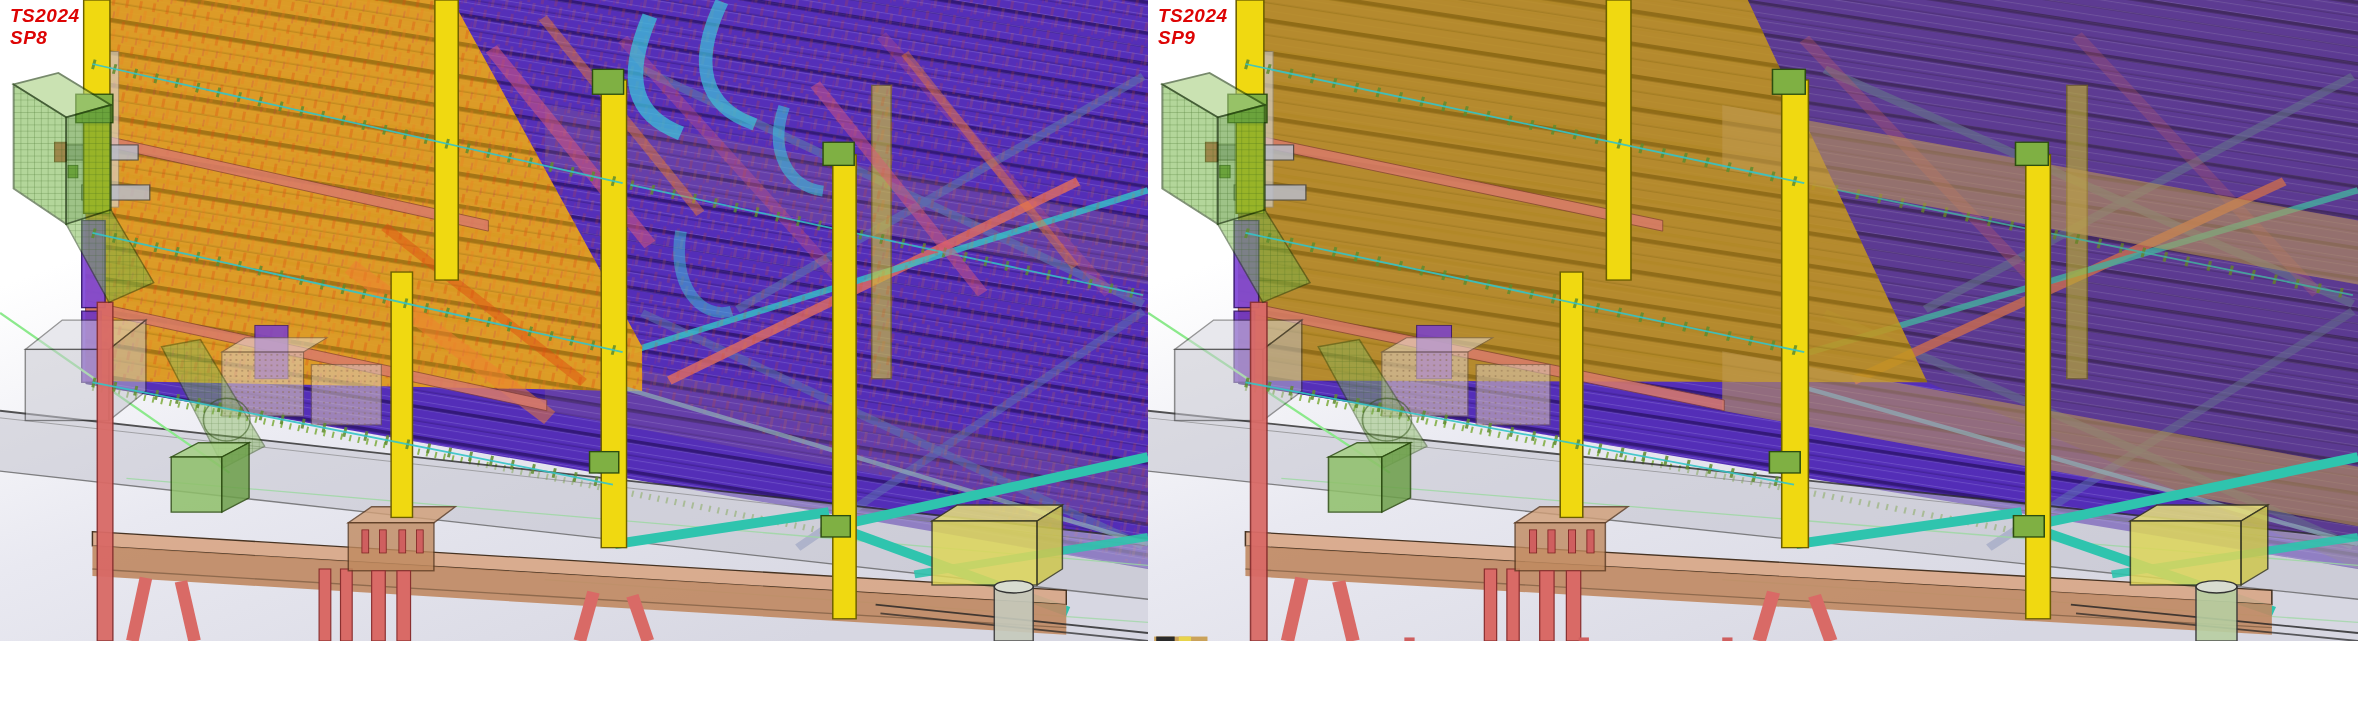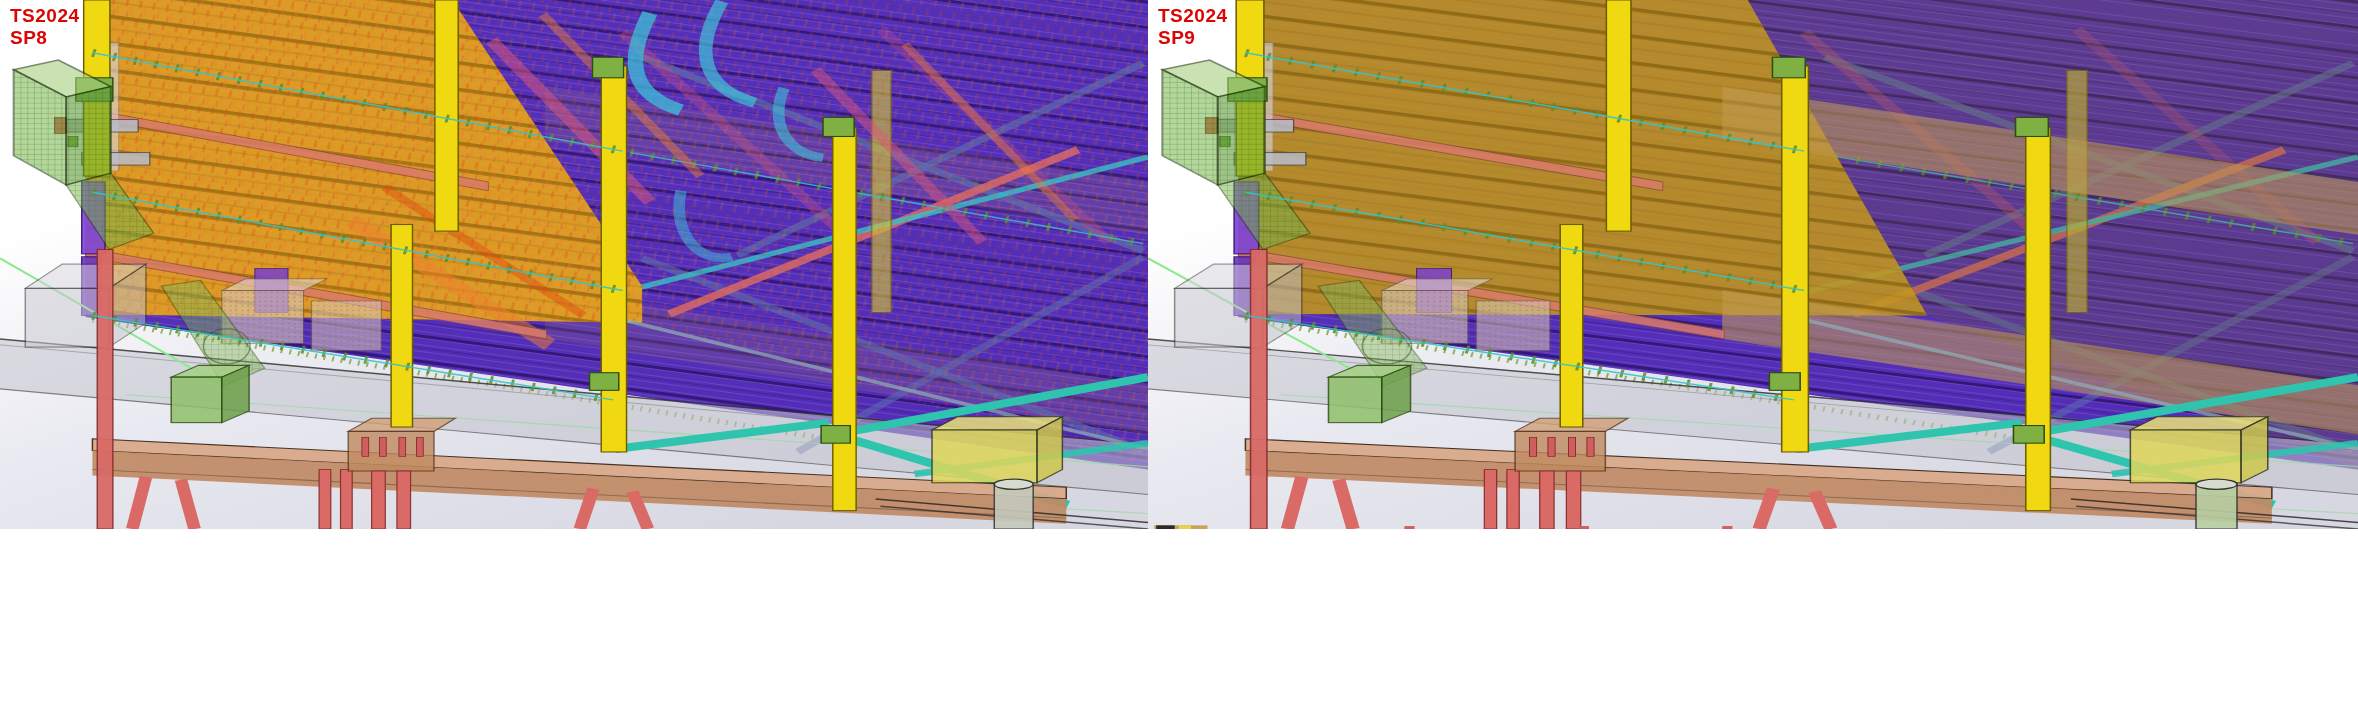--- a/index.html
+++ b/index.html
@@ -1,18 +1,18 @@
 <!DOCTYPE html>
 <html style="--label-red: #dd0404; --bg-top: #ffffff; --bg-bottom: #d7d7e2; --deck-purple: #4a22b4; --deck-rib-dark: #1e0b52; --wall-orange-sp8: #e6a41c; --wall-olive-sp9: #c0951f; --wall-rib-dark: #6b4e04; --column-yellow: #f0d911; --column-edge: #6b5e00; --salmon-red: #d96a66; --floor-edge-salmon: #d97b6a; --brace-teal: #2fc4ae; --brace-cyan: #3ec2d8; --brace-slate: #5d6fae; --streak-pink: #e05878; --streak-orange: #f08030; --mesh-green: #76b548; --box-green: #8fc06a; --joint-green: #7fb043; --slab-gray: #c2c3cd; --beam-brown-top: #d9a888; --beam-brown-front: #c08a64; --footing-tan: #c08a5f; --box-yellow: #ded75a; --tan-band: #c09a55; --purple-column: #8046d6; --construction-green: #8ce98c;"><head>
 <meta charset="utf-8">
 <style>
   html,body{margin:0;padding:0;width:2358px;height:721px;overflow:hidden;background:#fff;
     font-family:"Liberation Sans", sans-serif;}
   .comparison{display:flex;width:2358px;height:721px;}
-  .panel{position:relative;height:529px;overflow:hidden;}
+  .panel{position:relative;height:641px;overflow:hidden;font-style:italic;}
   .panel-sp8{width:1148px;--wall:var(--wall-orange-sp8);--cylinder:#c6cabc;}
   .panel-sp9{width:1210px;--wall:var(--wall-olive-sp9);--cylinder:#b8cfa2;}
   .scene{position:absolute;inset:0;width:100%;height:100%;display:block;}
   .version-label{position:absolute;top:5px;left:10px;color:var(--label-red,#dd0404);
     font-weight:bold;font-size:19px;line-height:22px;letter-spacing:.5px;z-index:5;}
   .version-label span{display:block;}
   .defs-holder{position:absolute;width:0;height:0;overflow:hidden;}
 </style>
 </head>
 <body>

